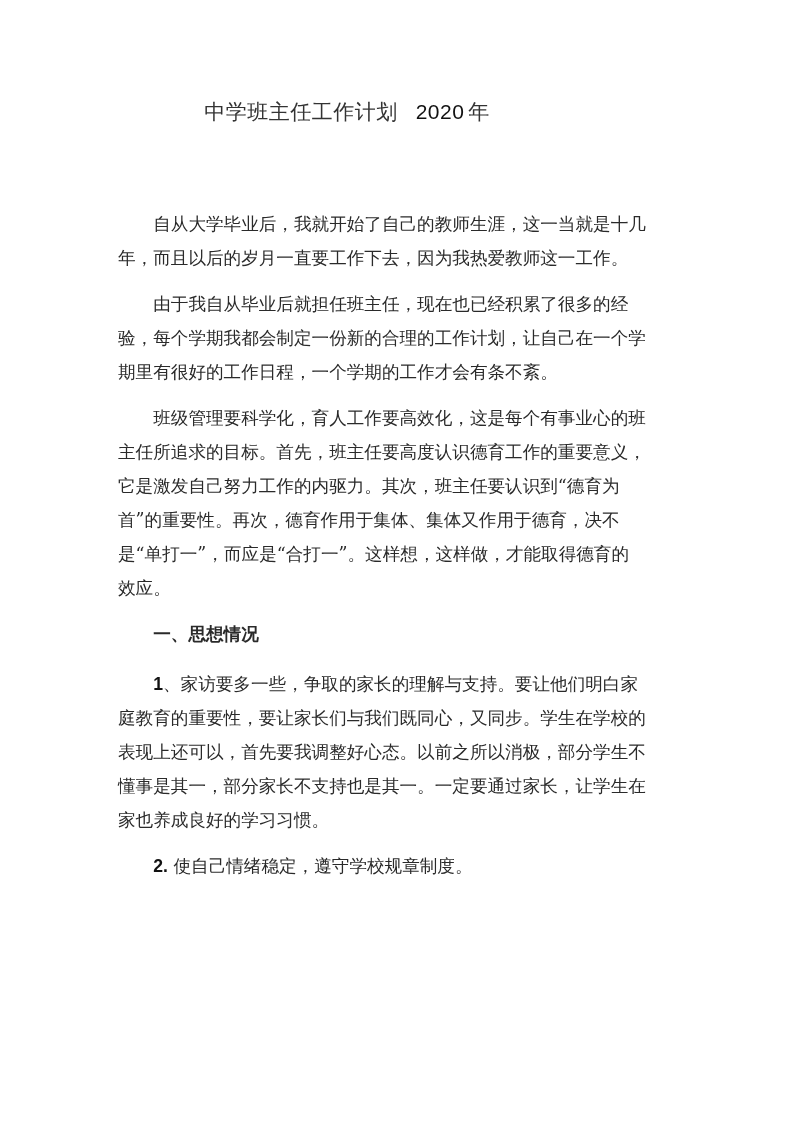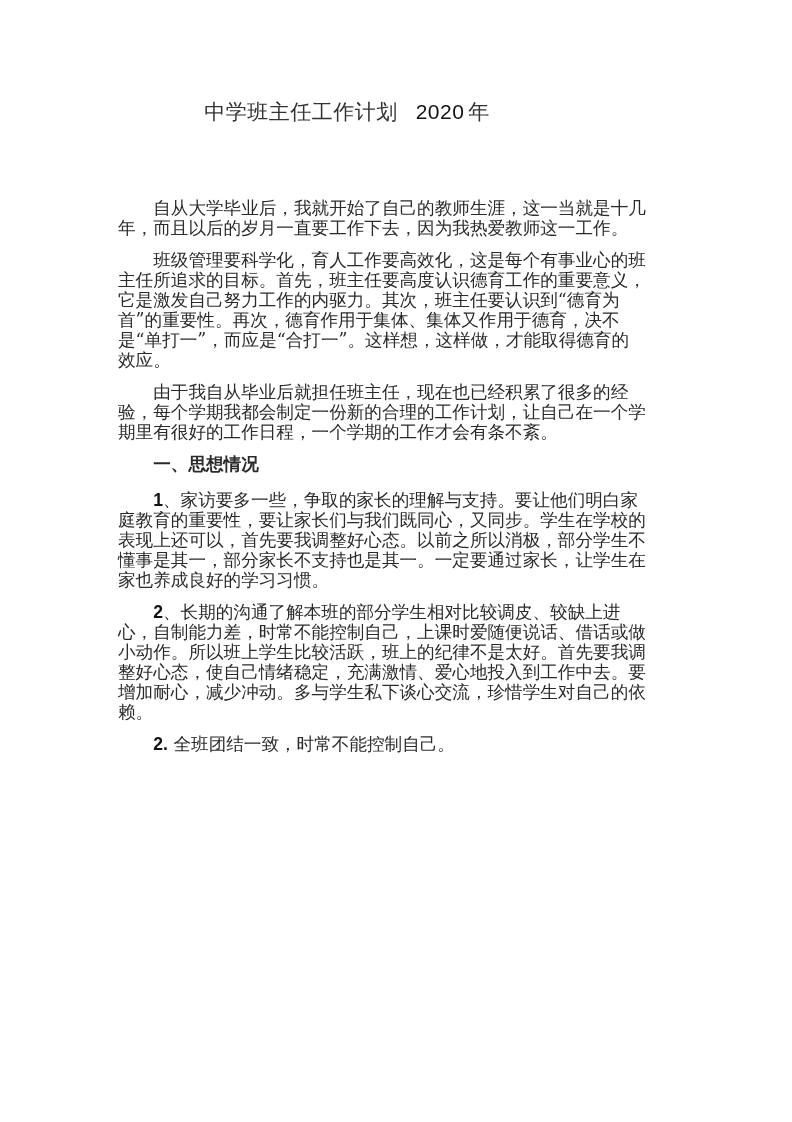--- a/index.html
+++ b/index.html
@@ -4,39 +4,38 @@
 <style>
   html, body { margin: 0; padding: 0; background: #ffffff; }
   body { width: 792px; height: 1122px; position: relative; overflow: hidden;
          font-family: "DejaVu Serif", "Liberation Serif", serif; color: #2a2a2a; }
   .page { position: absolute; left: 0; top: 0; width: 792px; height: 1122px; background: #fff; }
   .title { position: absolute; top: 98px; left: 0; width: 694px; text-align: center;
            font-size: 21px; color: #333; letter-spacing: 0.5px; }
   .title .year { font-family: "Liberation Sans", "DejaVu Sans", sans-serif; color: #111; margin-left: 18px; }
   .title .nian { margin-left: 4px; }
   .body { position: absolute; left: 118px; top: 198px; width: 528px; }
-  p { margin: 0 0 12px 0; font-size: 17.6px; line-height: 20px; text-indent: 2em; text-align: left; word-break: break-all; }
+  p { margin: 9px 0 12px 0; font-size: 17.6px; line-height: 34px; text-indent: 2em; text-align: left; word-break: break-all; }
   p.heading { text-indent: 2em; margin-top: 6px; margin-bottom: 16px; font-weight: bold; }
   p.goal { margin-bottom: 18px; }
   .num { font-family: "Liberation Sans", "DejaVu Sans", sans-serif; color: #111; font-weight: 600; }
 </style>
 </head>
 <body>
 
 <div class="page">
   <div class="title">
     <span>中学班主任工作计划</span><span class="year">2020</span><span class="nian">年</span>
   </div>
 
   <div class="body">
     <p>自从大学毕业后，我就开始了自己的教师生涯，这一当就是十几年，而且以后的岁月一直要工作下去，因为我热爱教师这一工作。</p>
+    <p>由于我自从毕业后就担任班主任，现在也已经积累了很多的经验，每个学期我都会制定一份新的合理的工作计划，让自己在一个学期里有很好的工作日程，一个学期的工作才会有条不紊。</p>
     <p>班级管理要科学化，育人工作要高效化，这是每个有事业心的班主任所追求的目标。首先，班主任要高度认识德育工作的重要意义，它是激发自己努力工作的内驱力。其次，班主任要认识到“德育为首”的重要性。再次，德育作用于集体、集体又作用于德育，决不是“单打一”，而应是“合打一”。这样想，这样做，才能取得德育的效应。</p>
-    <p>由于我自从毕业后就担任班主任，现在也已经积累了很多的经验，每个学期我都会制定一份新的合理的工作计划，让自己在一个学期里有很好的工作日程，一个学期的工作才会有条不紊。</p>
 
     <p class="heading">一、思想情况</p>
 
     <p><span class="num">1</span><span>、家访要多一些，争取的家长的理解与支持。要让他们明白家庭教育的重要性，要让家长们与我们既同心，又同步。学生在学校的表现上还可以，首先要我调整好心态。以前之所以消极，部分学生不懂事是其一，部分家长不支持也是其一。一定要通过家长，让学生在家也养成良好的学习习惯。</span></p>
-    <p><span class="num">2</span><span>、长期的沟通了解本班的部分学生相对比较调皮、较缺上进心，自制能力差，时常不能控制自己，上课时爱随便说话、借话或做小动作。所以班上学生比较活跃，班上的纪律不是太好。首先要我调整好心态，使自己情绪稳定，充满激情、爱心地投入到工作中去。要增加耐心，减少冲动。多与学生私下谈心交流，珍惜学生对自己的依赖。</span></p>
 
 
-    <p class="goal"><span class="num">2.</span><span> 全班团结一致，时常不能控制自己。</span></p>
+    <p class="goal"><span class="num">2.</span><span> 使自己情绪稳定，遵守学校规章制度。</span></p>
   </div>
 </div>
 
 </body></html>

